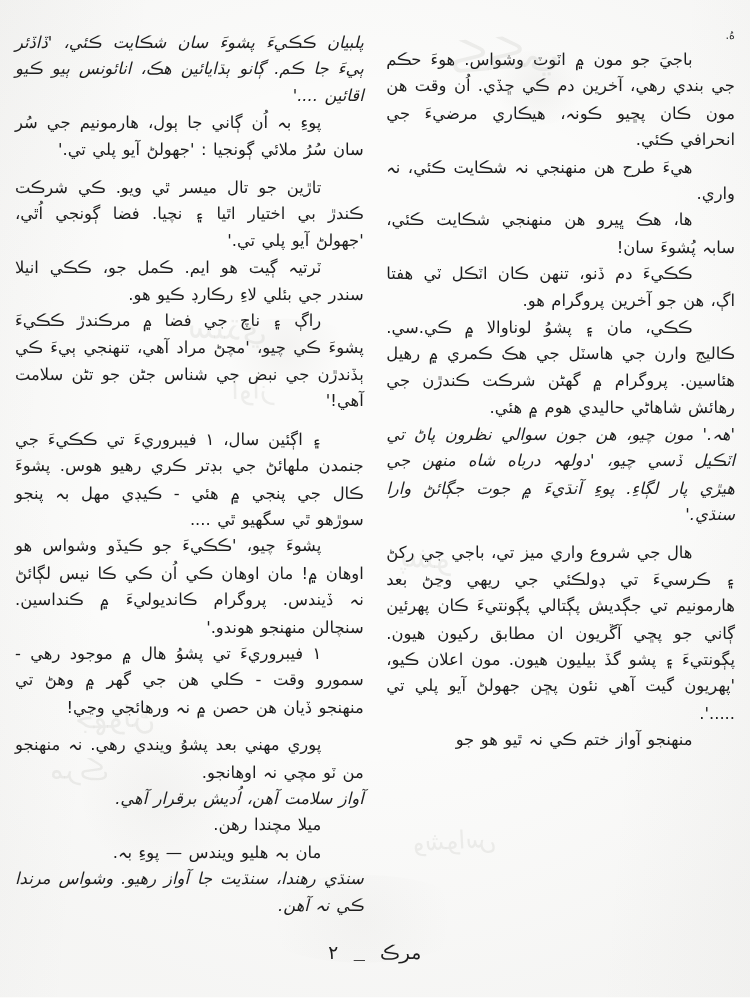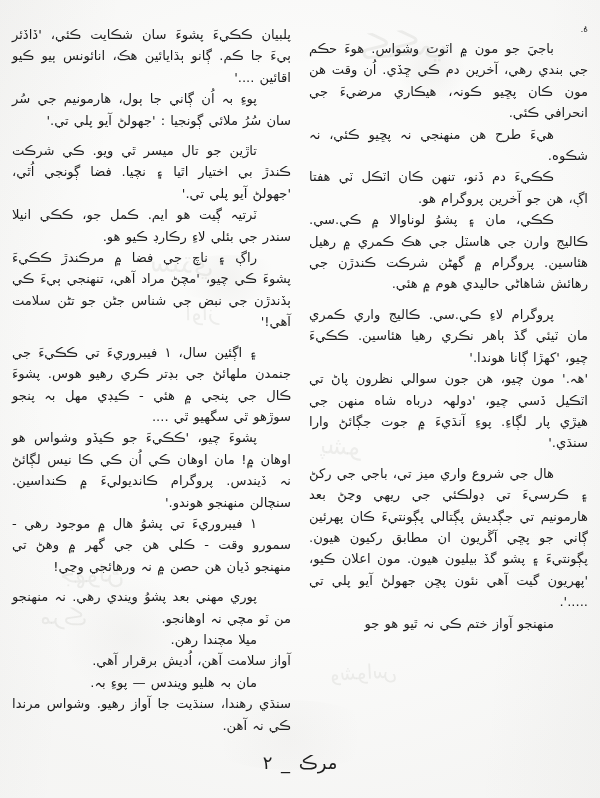--- a/index.html
+++ b/index.html
@@ -80,42 +80,43 @@
   }
 
   p.para {
     margin: 0 0 0 0;
     font-size: 13.1px;
     line-height: 21.4px;
     text-indent: 34px;
     word-spacing: 1px;
     color: #1c1c1c;
   }
-  p.para.noindent { text-indent: 0; }
+  p.para.noindent { text-indent: 0; font-style: italic; }
   p.para.gap-before { margin-top: 9px; }
 
   
   .column p.para:nth-child(odd)  { letter-spacing: 0.1px; }
   .column p.para:nth-child(3n)   { letter-spacing: 0.25px; }
 
   
   .footer {
     position: absolute;
     left: 0;
     right: 0;
     top: 752px;
     text-align: center;
     direction: rtl;
   }
   .footer .marker {
     display: inline-block;
-    font-size: 18px;
+    font-size: 15px;
     letter-spacing: 2px;
     color: #1d1d1d;
     word-spacing: 3px;
+    font-family: Liberation Mono, monospace;
   }
 </style>
 </head>
 <body>
 
 <div class="page">
 
   <div class="smudge s1"></div>
   <div class="smudge s2"></div>
   <div class="smudge s3"></div>
@@ -127,41 +128,41 @@
   <div class="ghost g4">پشو</div>
   <div class="ghost g5">جهولڻ</div>
   <div class="ghost g6">مرڪ</div>
   <div class="ghost g7">وشواس</div>
 
   <div class="columns">
 
     <div class="column">
       <div class="col-marker">هُ.</div>
       <p class="para">باجيَ جو مون ۾ اٽوٽ وشواس. هوءَ حڪم جي بندي رهي، آخرين دم ڪي ڇڏي. اُن وقت هن مون ڪان پڇيو ڪونہ، هيڪاري مرضيءَ جي انحرافي ڪئي.</p>
-      <p class="para">هيءَ طرح هن منهنجي نہ پڇيو ڪئي، نہ شڪوه.</p>
+      <p class="para">هيءَ طرح هن منهنجي نہ شڪايت ڪئي، نہ واري.</p>
+      <p class="para">ها، هڪ ڀيرو هن منهنجي شڪايت ڪئي، سابہ پُشوءَ سان!</p>
       <p class="para">ڪڪيءَ دم ڏنو، تنهن ڪان اٽڪل ٽي هفتا اڳ، هن جو آخرين پروگرام هو.</p>
       <p class="para">ڪڪي، مان ۽ پشوُ لوناوالا ۾ ڪي.سي. ڪاليج وارن جي هاسٽل جي هڪ ڪمري ۾ رهيل هئاسين. پروگرام ۾ گهڻن شرڪت ڪندڙن جي رهائش شاهاڻي حاليدي هوم ۾ هئي.</p>
-      <p class="para gap-before">پروگرام لاءِ ڪي.سي. ڪاليج واري ڪمري مان ٽيئي گڏ ٻاهر نڪري رهيا هئاسين. ڪڪيءَ چيو، 'کھڙا ڳانا هوندا.'</p>
       <p class="para noindent">'هہ.' مون چيو، هن جون سوالي نظرون پاڻ تي اٽڪيل ڏسي چيو، 'دولهہ درباه شاه منهن جي هيڙي پار لڳاءِ. پوءِ آنڌيءَ ۾ جوت جڳائڻ وارا سنڌي.'</p>
       <p class="para gap-before">هال جي شروع واري ميز تي، باجي جي رکڻ ۽ ڪرسيءَ تي ڊولڪئي جي ريهي وڃڻ بعد هارمونيم تي جڳديش پڳتالي پڳونتيءَ ڪان پهرئين ڳاني جو پڇي آڱريون ان مطابق رکيون هيون. پڳونتيءَ ۽ پشو گڏ بيليون هيون. مون اعلان ڪيو، 'پهريون گيت آهي نئون پڇن جهولڻ آيو پلي تي .....'.</p>
       <p class="para">منهنجو آواز ختم ڪي نہ ٿيو هو جو</p>
     </div>
 
     <div class="column">
       <p class="para noindent">پلبيان ڪڪيءَ پشوءَ سان شڪايت ڪئي، 'ڏاڏئر ٻيءَ جا ڪم. ڳانو ٻڌايائين هڪ، انائونس ٻيو ڪيو اقائين ....'</p>
       <p class="para">پوءِ بہ اُن ڳاني جا ٻول، هارمونيم جي سُر سان سُرُ ملائي ڳونجيا : 'جهولڻ آيو پلي تي.'</p>
       <p class="para gap-before">تاڙين جو تال ميسر ٿي ويو. ڪي شرڪت ڪندڙ بي اختيار اٿيا ۽ نچيا. فضا ڳونجي اُٿي، 'جهولڻ آيو پلي تي.'</p>
       <p class="para">ٽرتيہ ڳيت هو ايم. ڪمل جو، ڪڪي انيلا سندر جي بئلي لاءِ رڪارڊ ڪيو هو.</p>
       <p class="para">راڳ ۽ ناچ جي فضا ۾ مرڪندڙ ڪڪيءَ پشوءَ ڪي چيو، 'مچڻ مراد آهي، تنهنجي ٻيءَ ڪي ٻڏندڙن جي نبض جي شناس جڻن جو تڻن سلامت آهي!'</p>
       <p class="para gap-before">۽ اڳئين سال، ١ فيبروريءَ تي ڪڪيءَ جي جنمدن ملهائڻ جي بڊتر ڪري رهيو هوس. پشوءَ ڪال جي پنجي ۾ هئي - ڪيڊي مهل بہ پنجو سوڙهو ٿي سگهيو ٿي ....</p>
       <p class="para">پشوءَ چيو، 'ڪڪيءَ جو ڪيڏو وشواس هو اوهان ۾! مان اوهان ڪي اُن ڪي ڪا نيس لڳائڻ نہ ڏيندس. پروگرام ڪانديوليءَ ۾ ڪنداسين. سنچالن منهنجو هوندو.'</p>
       <p class="para">١ فيبروريءَ تي پشوُ هال ۾ موجود رهي - سمورو وقت - ڪلي هن جي گهر ۾ وهڻ تي منهنجو ڏيان هن حصن ۾ نہ ورهائجي وڃي!</p>
       <p class="para gap-before">پوري مهني بعد پشوُ ويندي رهي. نہ منهنجو من ٽو مچي نہ اوهانجو.</p>
+      <p class="para noindent">آواز سلامت آهن، اُديش برقرار آهي.</p>
       <p class="para">ميلا مچندا رهن.</p>
-      <p class="para noindent">آواز سلامت آهن، اُديش برقرار آهي.</p>
       <p class="para">مان بہ هليو ويندس — پوءِ بہ.</p>
       <p class="para noindent">سنڌي رهندا، سنڌيت جا آواز رهيو. وشواس مرندا ڪي نہ آهن.</p>
     </div>
 
   </div>
 
   <div class="footer">
     <span class="marker">مرڪ _ ٢</span>
   </div>
 

